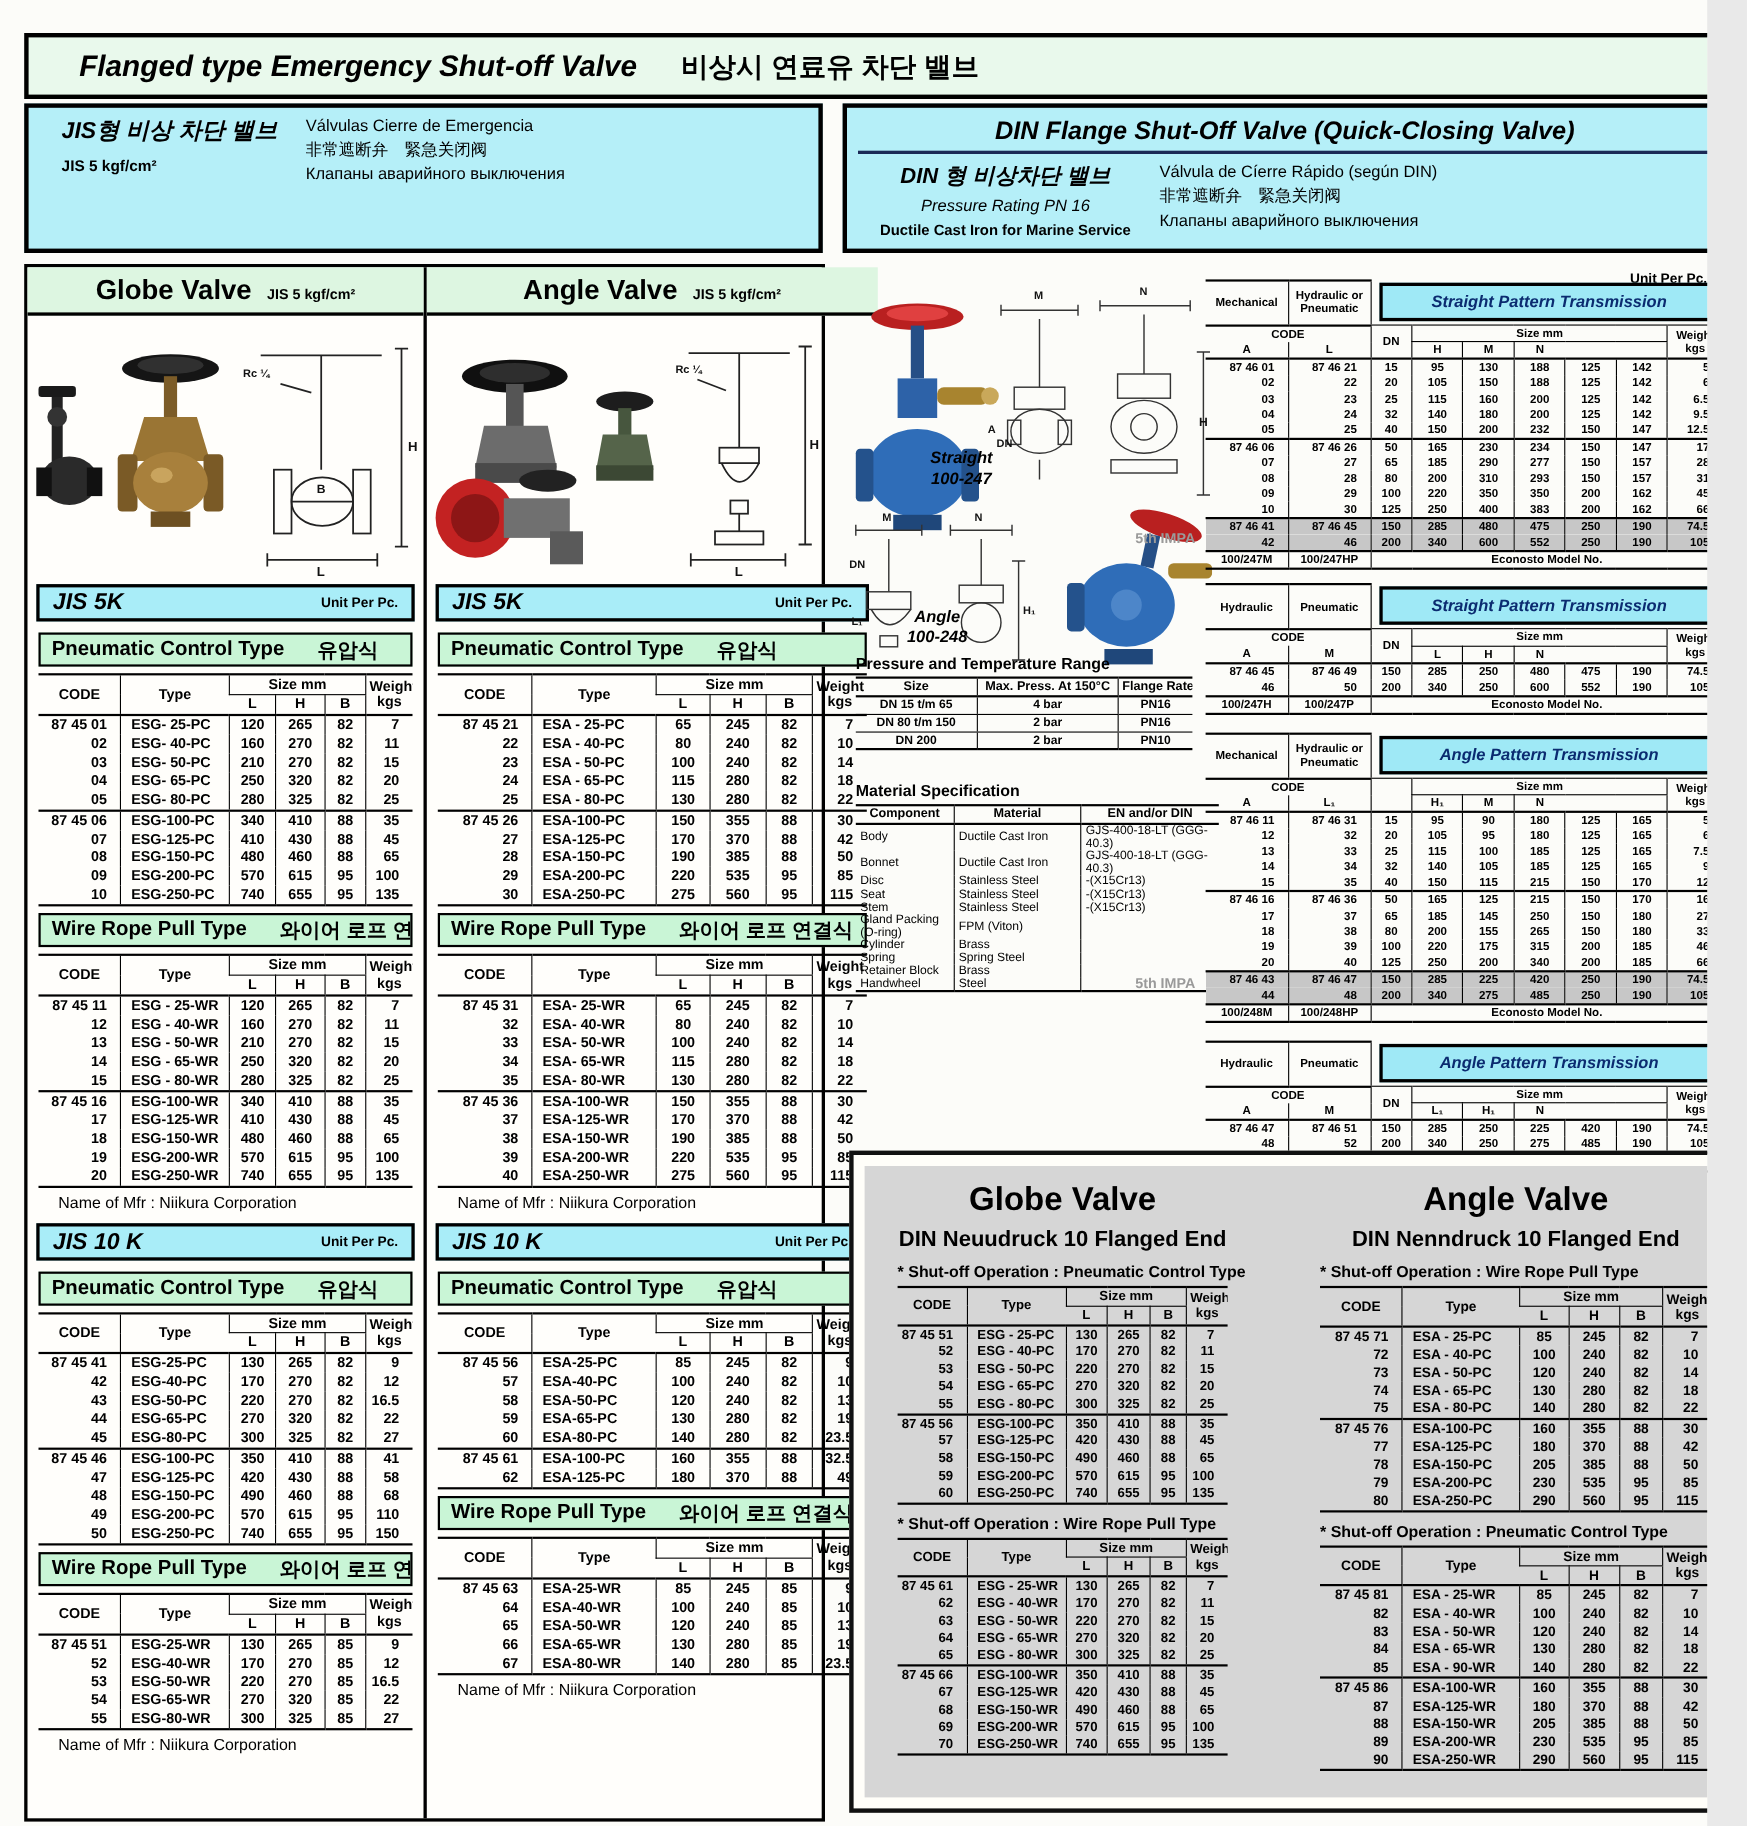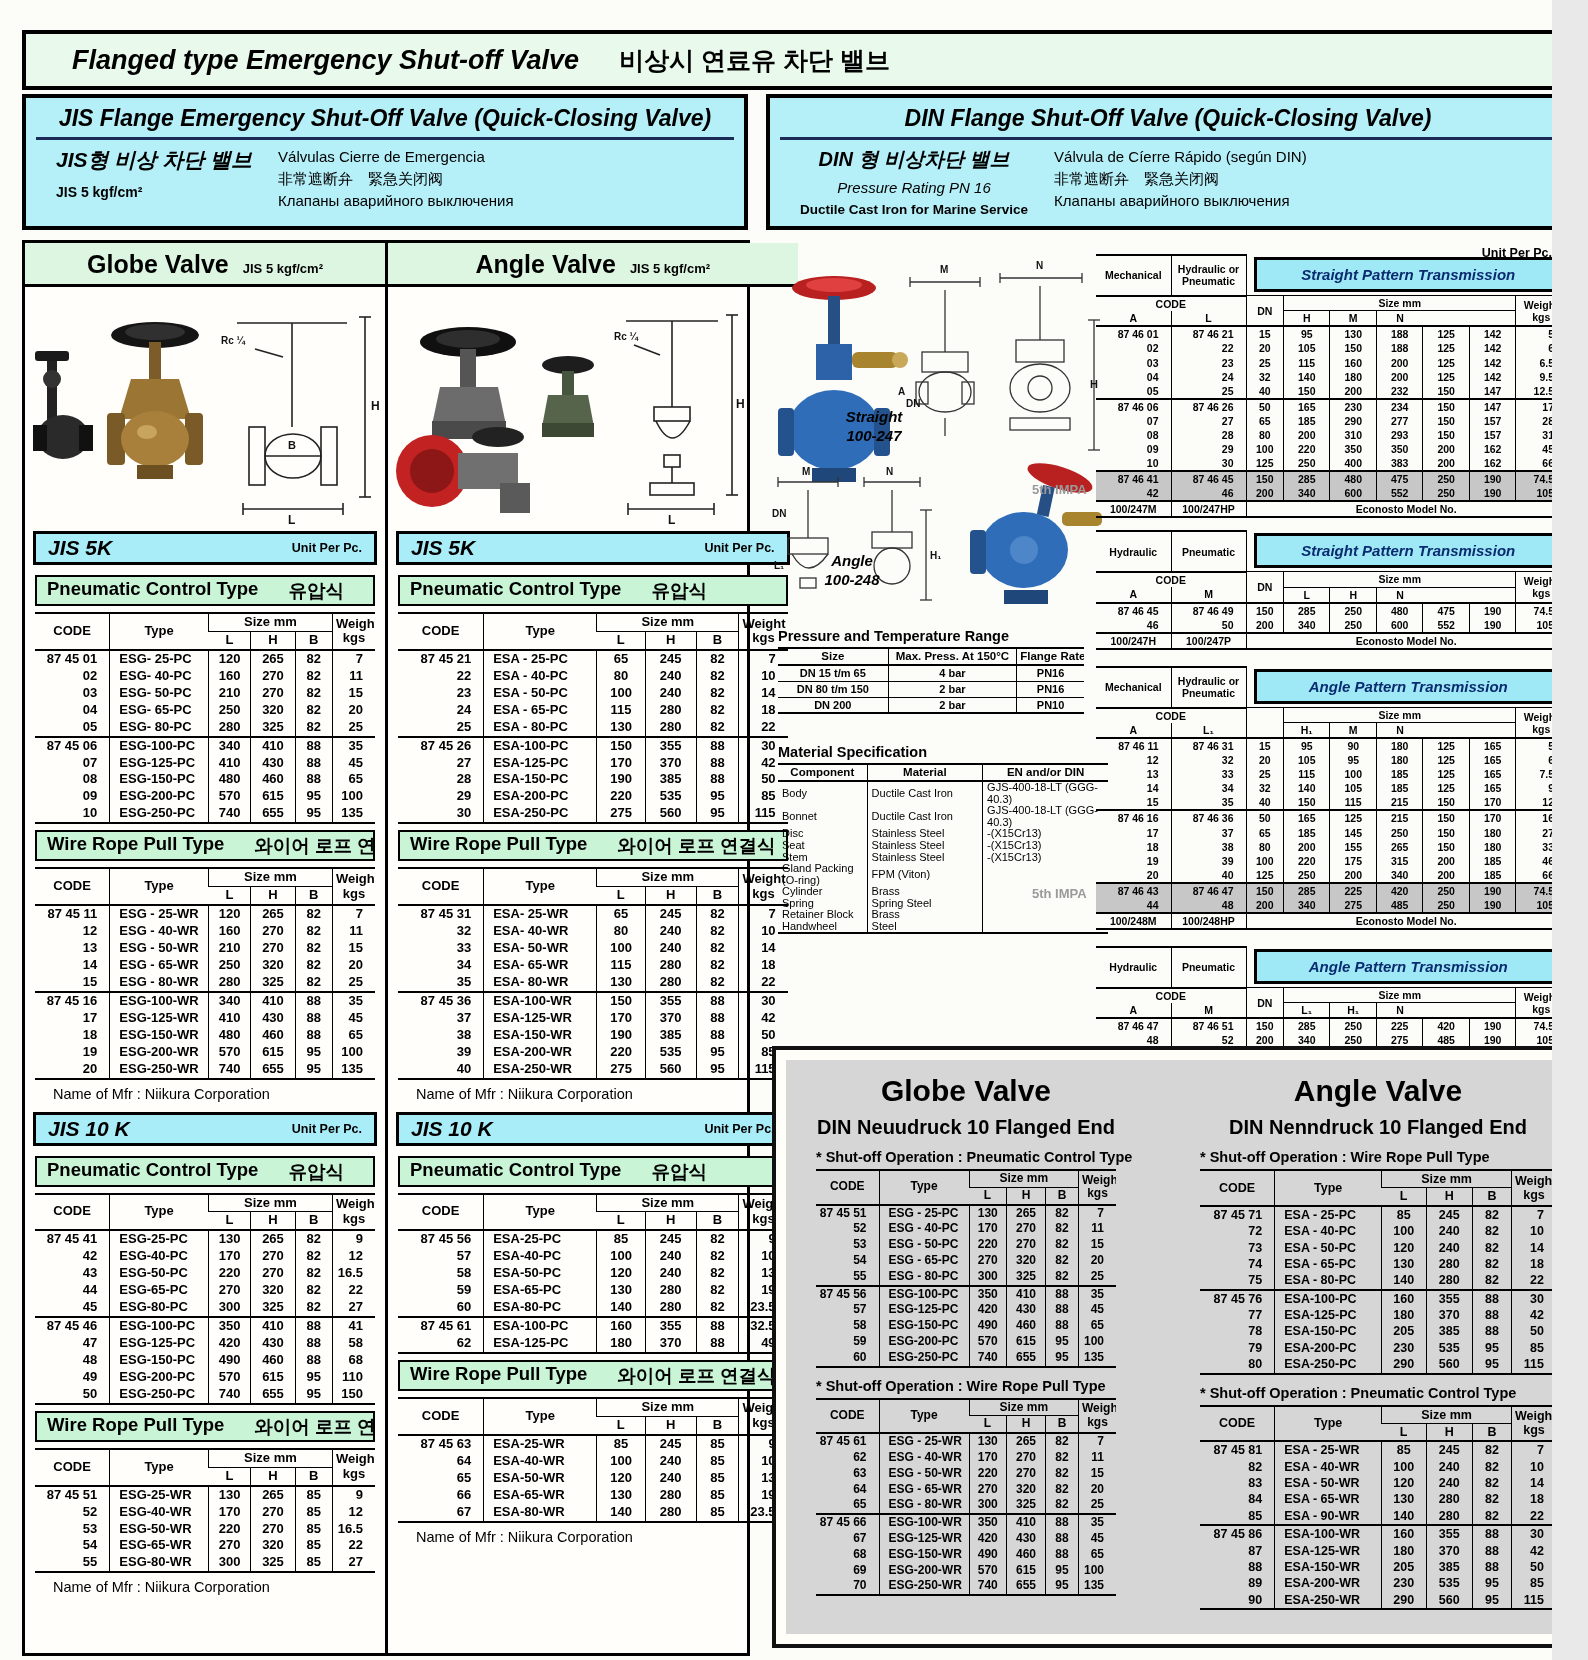--- a/index.html
+++ b/index.html
@@ -65,21 +65,21 @@
   .t.ms td{text-align:left;font-weight:normal;white-space:pre-line;line-height:1.05;padding:0 4px;}
   .t.ms td:first-child{font-weight:normal;}
   
   .din-section{position:absolute;left:766px;top:240px;width:800px;height:806px;}
   .din-unit{position:absolute;right:14px;top:6px;font-size:12.5px;font-weight:bold;}
   .din-illus{position:absolute;left:6px;top:20px;width:330px;height:352px;}
   .din-illus .dlbl{position:absolute;text-align:center;font-weight:bold;font-style:italic;font-size:15px;line-height:1.25;width:100px;}
   .dimlbl{position:absolute;font-size:10px;font-weight:bold;color:#111;}
   .pt-block{position:absolute;left:12px;top:356px;width:306px;}
   .ms-block{position:absolute;left:12px;top:472px;width:330px;}
-  .blk-title{font-weight:bold;font-size:14.5px;margin-bottom:3px;margin-top:32px;}
+  .blk-title{font-weight:bold;font-size:14.5px;margin-bottom:3px;}
   .din-tcol{position:absolute;left:330px;top:14px;width:470px;}
   .din-tcol .tblock{margin-bottom:12px;}
   .impa5{position:absolute;color:#9a9a9a;font-weight:bold;font-size:13px;}
   
   .impa-title{position:absolute;left:790px;top:982px;display:flex;align-items:center;gap:16px;}
   .impa-title .line{height:3px;background:#222;}
   .impa-title .l{width:58px;}
   .impa-title .r{width:170px;}
   .impa-title .txt{font-size:26px;font-weight:bold;font-style:italic;}
   .impa-box{position:absolute;left:772px;top:1046px;width:800px;height:602px;border:4px solid #111;padding:10px;box-sizing:border-box;background:#fffef9;}
@@ -96,21 +96,20 @@
 <body>
 
 <div class="page">
 
   <div class="top-banner">
     <span class="en">Flanged type Emergency Shut-off Valve</span>
     <span class="kr">비상시 연료유 차단 밸브</span>
   </div>
 
   <div class="hdr jis-hdr">
-    <div class="hdr-title">JIS Flange Emergency Shut-Off Valve (Quick-Closing Valve)</div>
     <div class="hdr-body">
       <div class="hdr-left">
         <div class="hl-kr">JIS형 비상 차단 밸브</div>
         <div class="hl-rate">JIS 5 kgf/cm²</div>
       </div>
       <div class="hdr-right">
         <div>Válvulas Cierre de Emergencia</div>
         <div>非常遮断弁　緊急关闭阀</div>
         <div>Клапаны аварийного выключения</div>
       </div>

